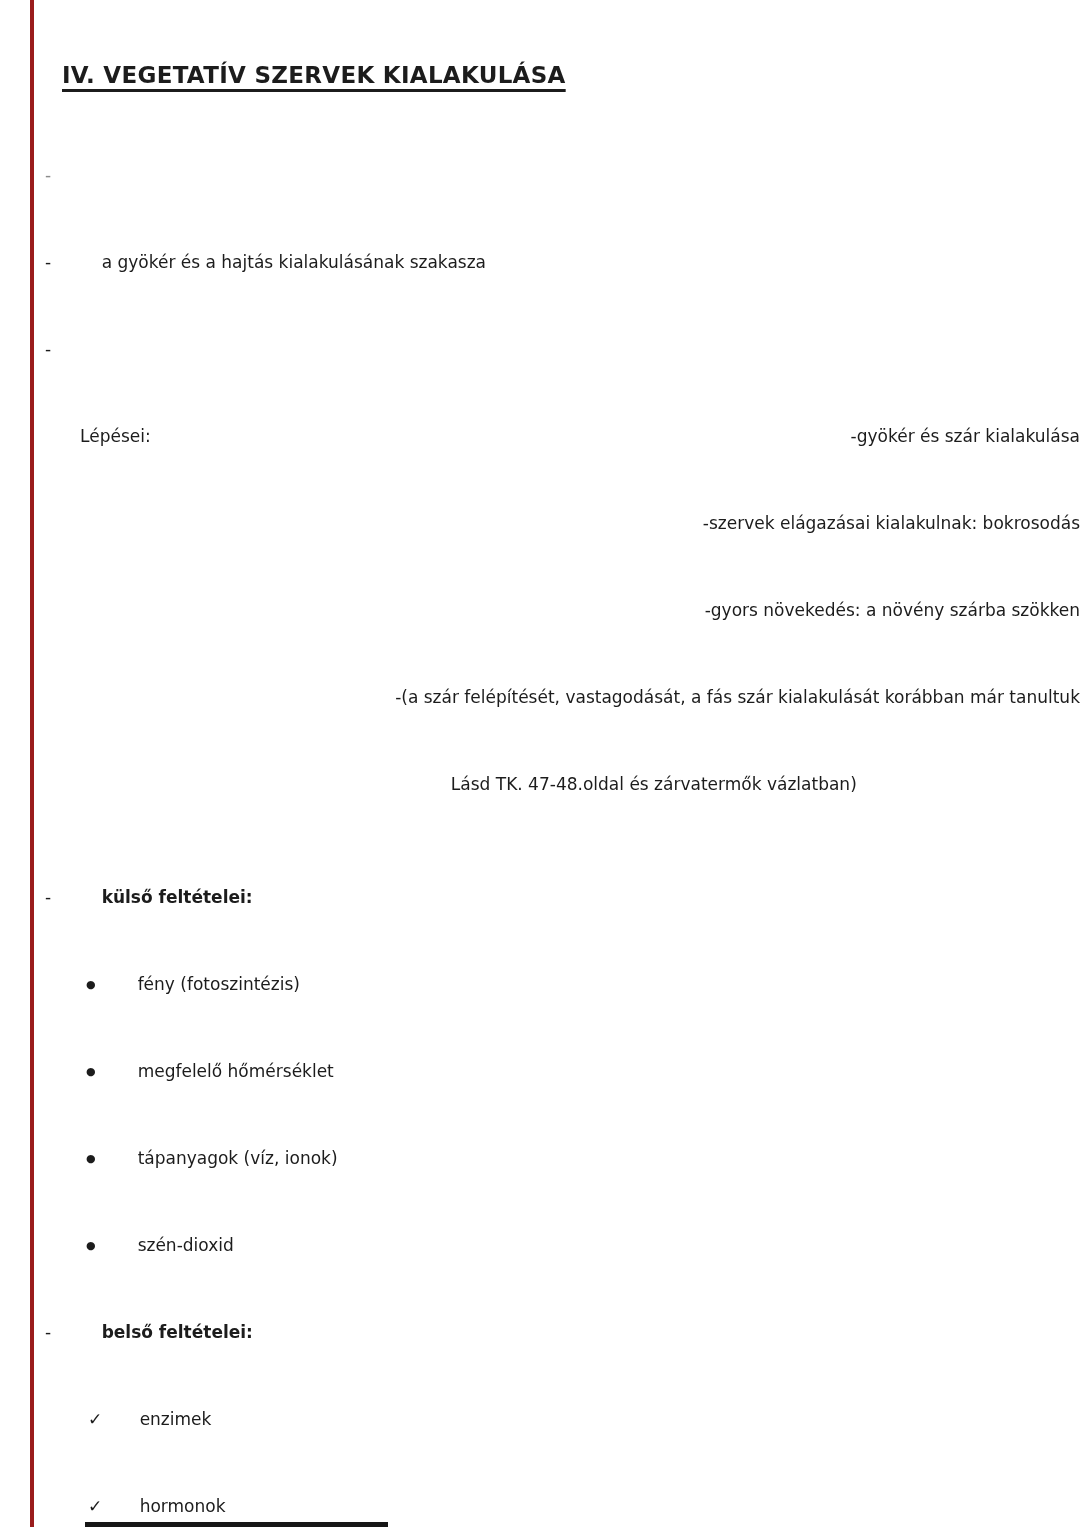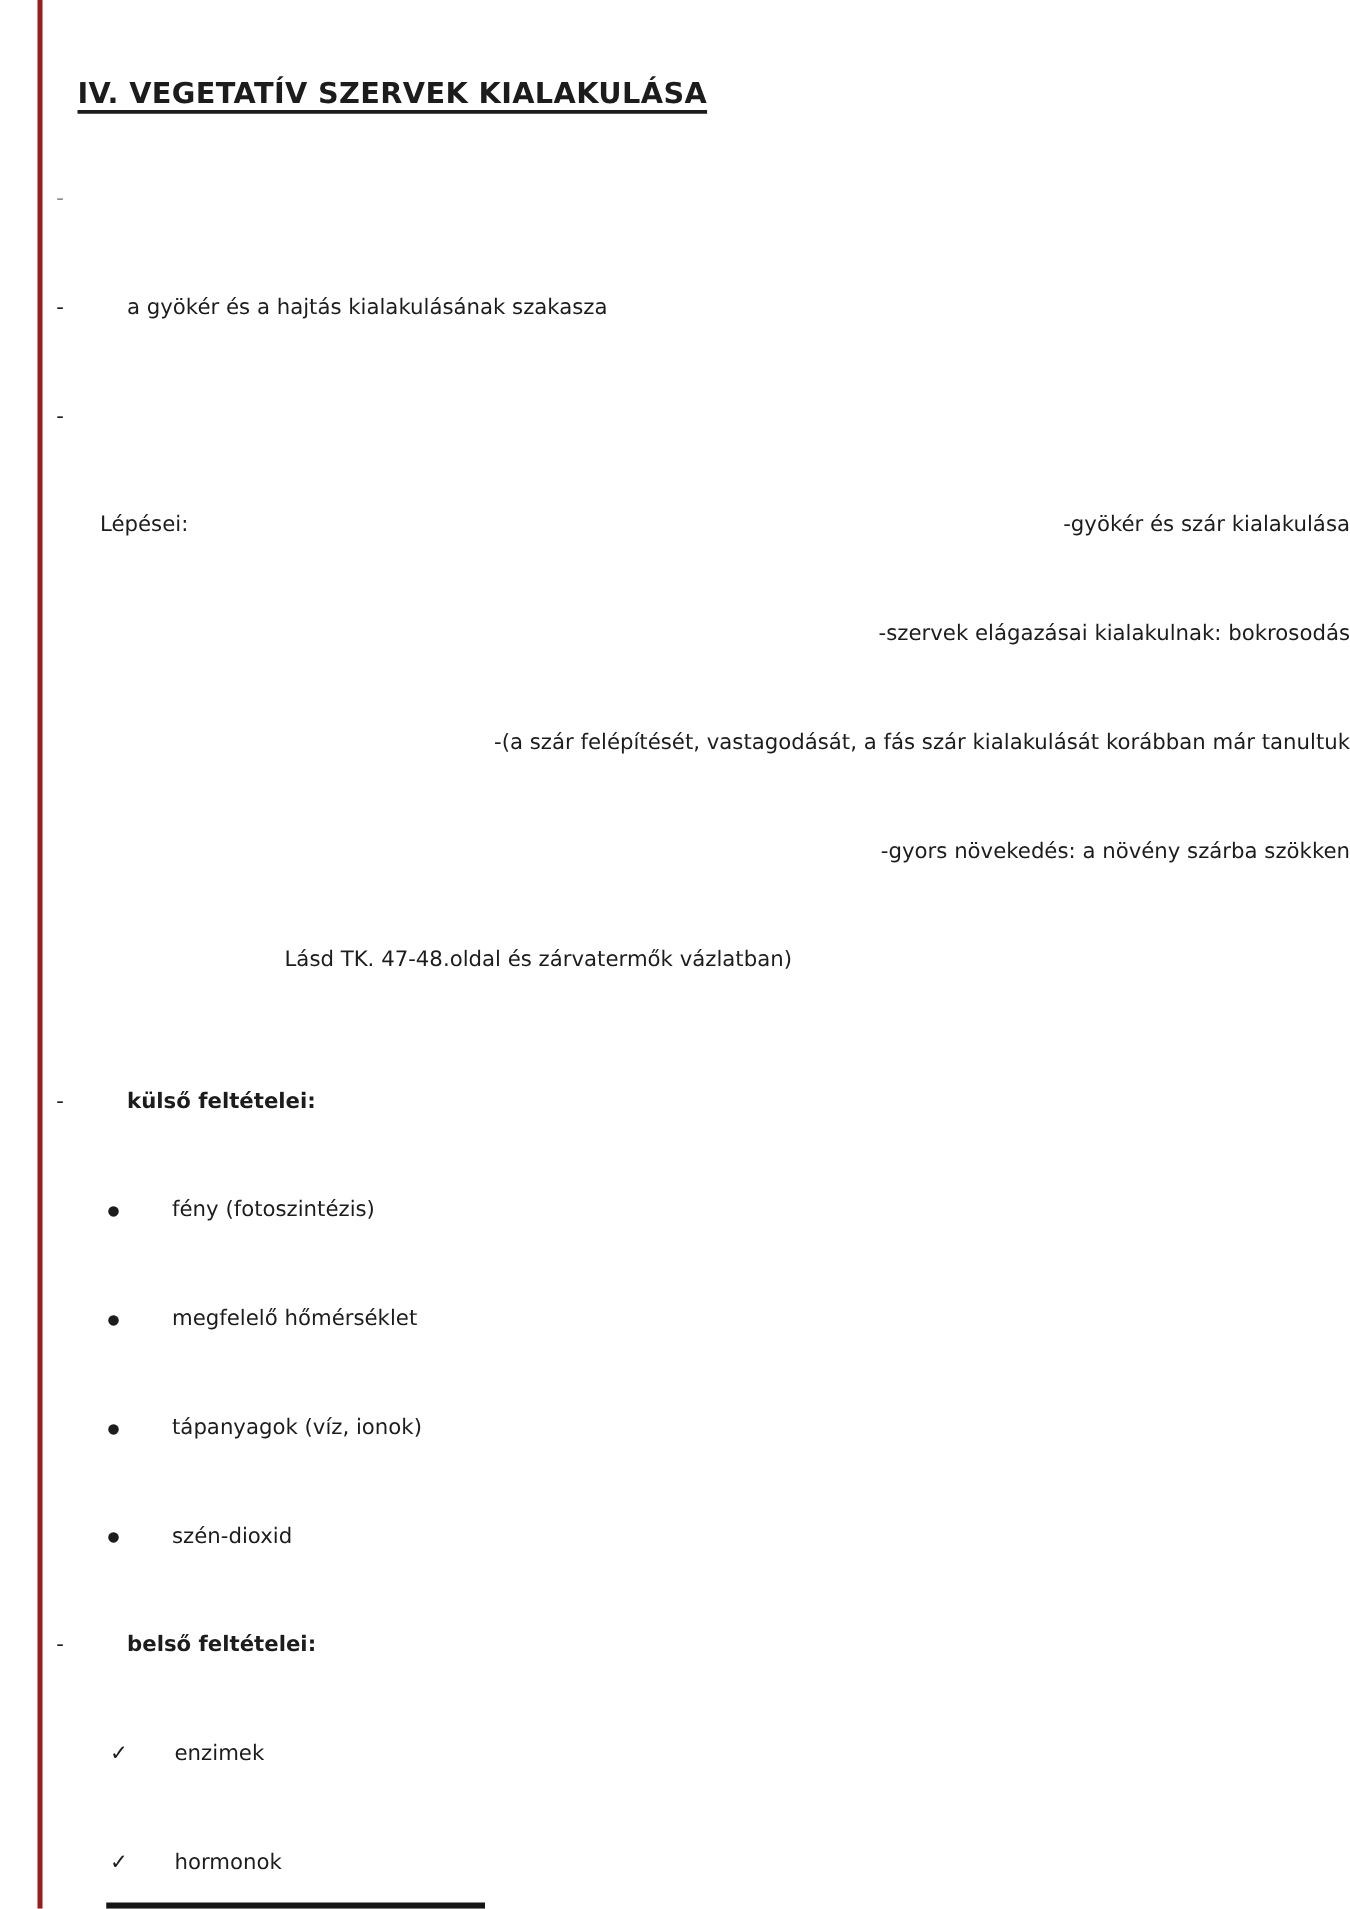--- a/index.html
+++ b/index.html
@@ -12,39 +12,39 @@
     overflow:hidden;
   }
   .margin-line {
     position:absolute; left:30px; top:0;
     width:4px; height:1527px;
     background:#9a1c1c;
   }
   .content { position:relative; padding-top:58px; }
 
   h1.sec { font-size:23px; font-weight:700; line-height:34px; letter-spacing:.3px; }
-  h1.sec4 { padding-left:62px; margin-bottom:24px; }
+  h1.sec4 { padding-left:62px; margin-bottom:40px; }
   h1 .u { text-decoration:underline; text-decoration-thickness:2.5px; text-underline-offset:6px; }
 
   .ln {
     position:relative;
     font-size:17px;
     line-height:29px;
     padding-left:80px;
     white-space:pre-wrap;
   }
   .ln .mk { position:absolute; left:45px; }
 
   .bullet-ln { padding-left:116px; }
   .bullet-ln .mk { left:86px; font-size:11px; }
   .check-ln { padding-left:118px; }
   .check-ln .mk { left:88px; }
 
   .sub { padding-left:186px;text-align:right; }
-  .sub2 { padding-left:206px; }
+  .sub2 { padding-left:206px;text-align:center; }
   .steps-label { position:absolute; left:80px; }
 
   .gray { color:#8b8b8b; }
   .b { font-weight:700; }
 
   .gap26 { height:26px; }
 
   .cutoff {
     position:absolute; bottom:0; left:85px;
     width:303px; height:5px;
@@ -70,24 +70,24 @@
     <span class="mk">-</span>
   </div>
 
   <div class="ln sub">
     <span class="steps-label">Lépései:</span><span>-gyökér és szár kialakulása</span>
   </div>
   <div class="ln sub">
     <span>-szervek elágazásai kialakulnak: bokrosodás</span>
   </div>
   <div class="ln sub">
-    <span>-(a szár felépítését, vastagodását, a fás szár kialakulását korábban már tanultuk</span>
+    <span>-gyors növekedés: a növény szárba szökken</span>
   </div>
   <div class="ln sub">
-    <span>-gyors növekedés: a növény szárba szökken</span>
+    <span>-(a szár felépítését, vastagodását, a fás szár kialakulását korábban már tanultuk</span>
   </div>
   <div class="ln sub2">
     <span>Lásd TK. 47-48.oldal és zárvatermők vázlatban)</span>
   </div>
 
   <div class="gap26"></div>
 
   <div class="ln">
     <span class="mk">-</span><span class="b">külső feltételei:</span>
   </div>

